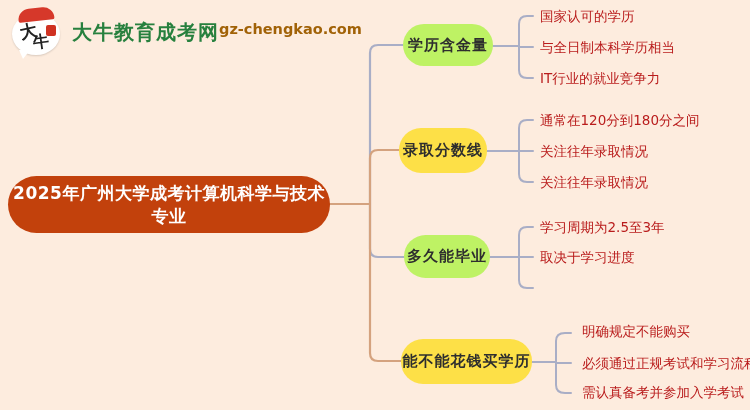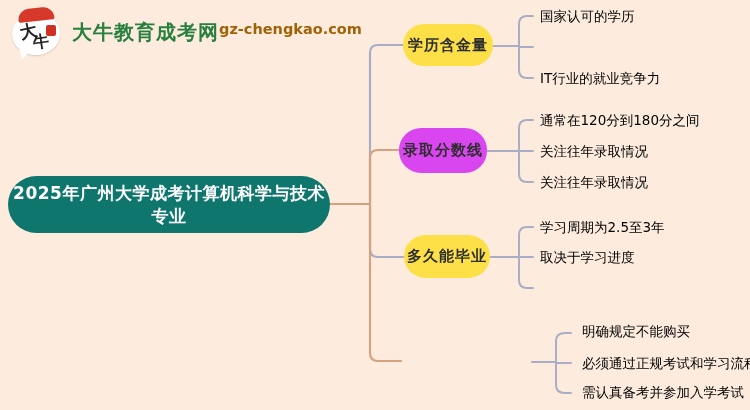--- a/index.html
+++ b/index.html
@@ -36,40 +36,40 @@
     position:absolute; left:34px; top:17px; width:10px; height:11px;
     background:#cf3222; border-radius:2px;
   }
   .logo-text{ display:flex; flex-direction:row; line-height:1.15; }
   .logo-title{ font-size:20px; font-weight:bold; color:#27803e; letter-spacing:1px; }
   .logo-domain{ font-size:14.5px; font-weight:bold; color:#a16207; }
 
   
   .root-node{
     position:absolute; left:8px; top:176px; width:322px; height:57px;
-    background:#0f766e; border-radius:30px; z-index:2;
+    background:#c2410c; border-radius:30px; z-index:2;
     display:flex; align-items:center; justify-content:center;
     color:#ffffff; font-size:17px; font-weight:bold; letter-spacing:.5px;
     text-align:center;
   }
   .pill{
     position:absolute; z-index:2; border-radius:22px;
     display:flex; align-items:center; justify-content:center;
     font-size:15px; font-weight:bold; color:#2e2e2e; letter-spacing:1px;
   }
-  .pill.gray{ background:#fde047; }
-  .pill.tan{ background:#d946ef; }
+  .pill.gray{ background:#bef264; }
+  .pill.tan{ background:#fde047; }
   .pill.b1{ left:403px; top:24px;  width:90px;  height:42px; }
   .pill.b2{ left:399px; top:128px; width:88px;  height:45px; }
   .pill.b3{ left:404px; top:235px; width:86px;  height:43px;text-align:right; }
   .pill.b4{ left:401px; top:339px; width:131px; height:45px; }
 
   .leaf{
     position:absolute; z-index:2; height:20px; line-height:20px;
-    font-size:13.5px; color:#000000; white-space:nowrap;
+    font-size:13.5px; color:#b91c1c; white-space:nowrap;
   }
 </style>
 </head>
 <body>
 
 <div class="canvas">
 
   <svg class="wires" width="750" height="410" viewBox="0 0 750 410">
     <g fill="none" stroke-width="2.2" stroke-linecap="round">
 
@@ -112,22 +112,24 @@
       <span class="logo-title">大牛教育成考网</span>
       <span class="logo-domain">gz-chengkao.com</span>
     </div>
   </div>
 
   <div class="root-node">2025年广州大学成考计算机科学与技术专业</div>
 
   <div class="pill gray b1">学历含金量</div>
   <div class="pill tan b2">录取分数线</div>
   <div class="pill gray b3">多久能毕业</div>
+  <div class="pill tan b4">能不能花钱买学历</div>
 
   <div class="leaf" style="left:540px; top:6px;">国家认可的学历</div>
+  <div class="leaf" style="left:540px; top:37px;">与全日制本科学历相当</div>
   <div class="leaf" style="left:540px; top:68px;">IT行业的就业竞争力</div>
 
   <div class="leaf" style="left:540px; top:110px;">通常在120分到180分之间</div>
   <div class="leaf" style="left:540px; top:141px;">关注往年录取情况</div>
   <div class="leaf" style="left:540px; top:172px;">关注往年录取情况</div>
 
   <div class="leaf" style="left:540px; top:217px;">学习周期为2.5至3年</div>
   <div class="leaf" style="left:540px; top:247px;">取决于学习进度</div>
 
   <div class="leaf" style="left:582px; top:323px;font-family:Liberation Mono, monospace;">明确规定不能购买</div>

